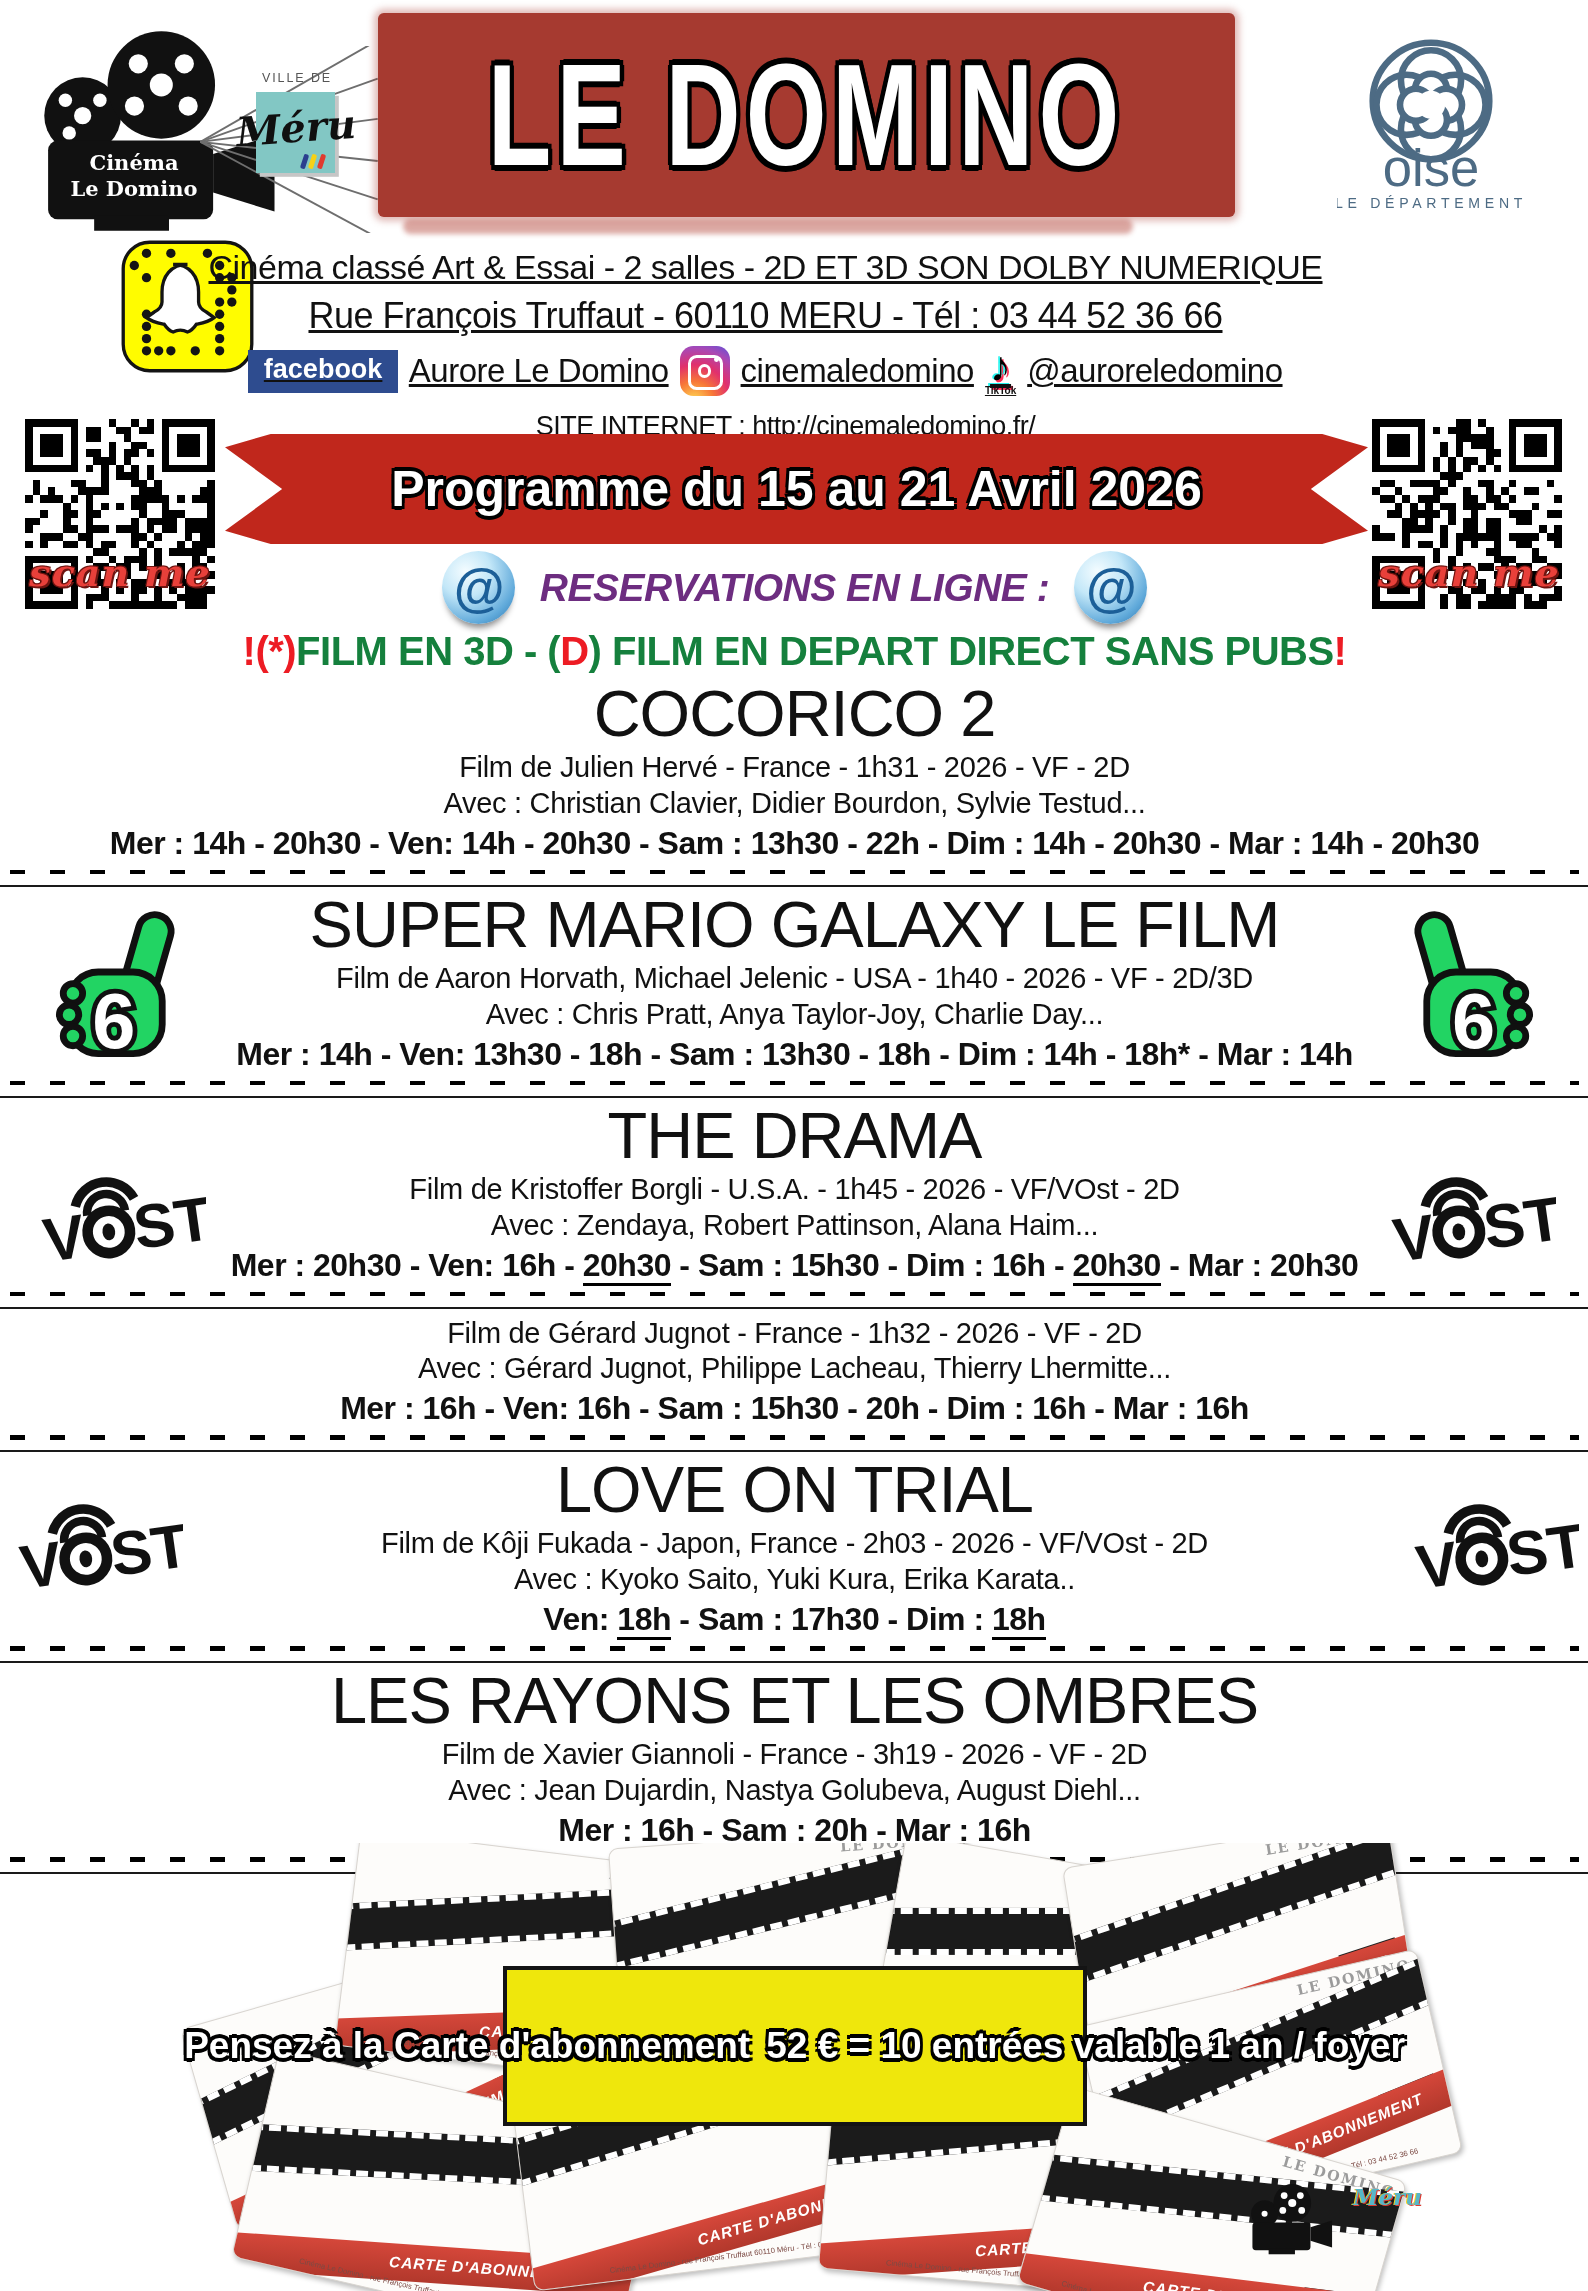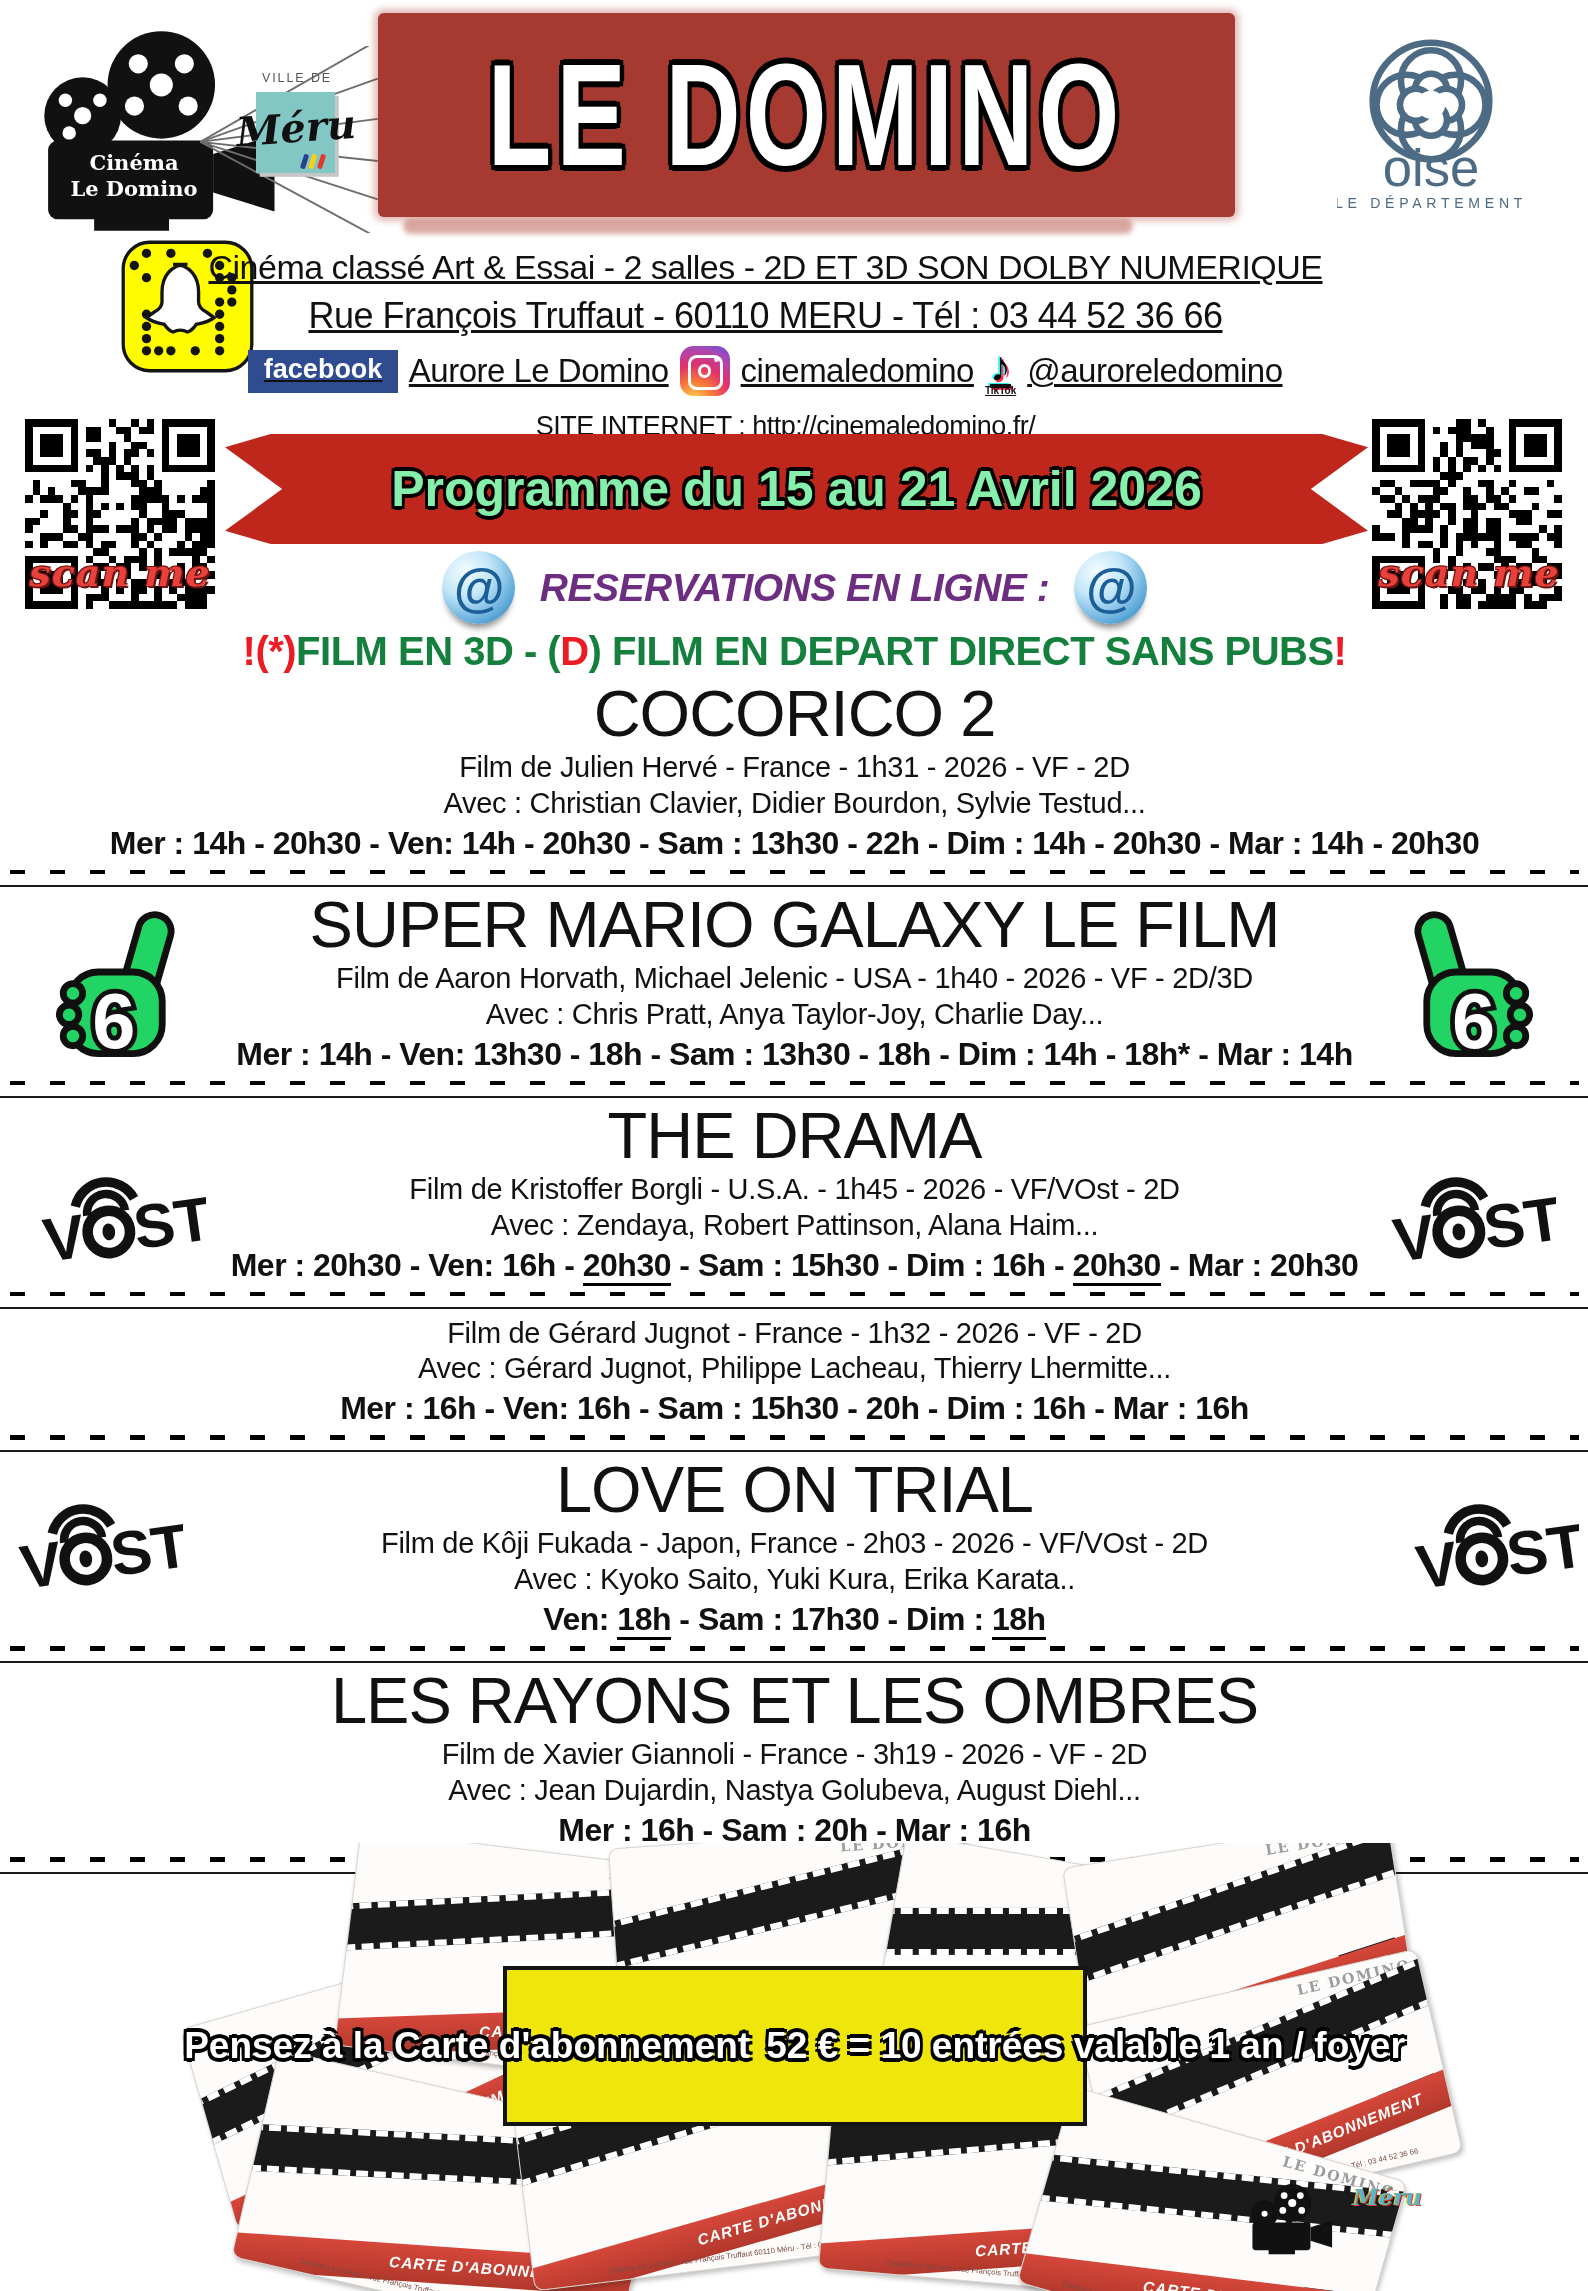--- a/index.html
+++ b/index.html
@@ -57,21 +57,21 @@
   #qr-left{left:25px;top:419px;}
   #qr-right{left:1372px;top:419px;}
   .scanme{width:240px;text-align:center;font-family:"DejaVu Serif",serif;font-style:italic;
           font-weight:700;font-size:38px;color:#e8403a;letter-spacing:1px;
           text-shadow:1.9px 1.9px 0 #6e1410,-1px -1px 0 #6e1410,1px -1px 0 #6e1410,-1px 1px 0 #6e1410;}
   #scan-left{left:0px;top:550px;}
   #scan-right{left:1349px;top:550px;}
   #ribbon{left:225px;top:434px;width:1143px;height:110px;background:#c0271c;
           clip-path:polygon(4% 0,96% 0,100% 12%,95% 50%,100% 88%,96% 100%,4% 100%,0 88%,5% 50%,0 12%);
           display:flex;align-items:center;justify-content:center;filter:drop-shadow(0 3.8px 2.9px rgba(0,0,0,.35));}
-  #ribbon-text{font-size:50px;font-weight:700;color:#86efac;
+  #ribbon-text{font-size:50px;font-weight:700;color:#ffffff;
                text-shadow:-2.9px -2.9px 0 #000,2.9px -2.9px 0 #000,-2.9px 2.9px 0 #000,2.9px 2.9px 0 #000,0 3.8px 0 #000,0 -3.8px 0 #000;}
 
   
   #resa-row{left:0;top:551px;width:1589px;display:flex;justify-content:center;align-items:center;gap:25px;}
   .at-badge{width:73px;height:73px;border-radius:50%;flex:0 0 auto;
             background:radial-gradient(circle at 32% 28%,#f4fcff 0%,#c3e7f8 35%,#5fa9da 72%,#2b6ea6 100%);
             display:flex;align-items:center;justify-content:center;font-size:52px;font-weight:700;
             font-style:italic;color:#1c5f98;box-shadow:0 7.7px 6.7px -3.8px rgba(0,0,0,.45);}
   #resa-prefix{font-size:39px;font-weight:700;font-style:italic;color:#6d2d80;letter-spacing:-0.5px;}
   #resa-site{font-size:61px;font-weight:700;font-style:italic;color:#6d2d80;letter-spacing:-1px;}

